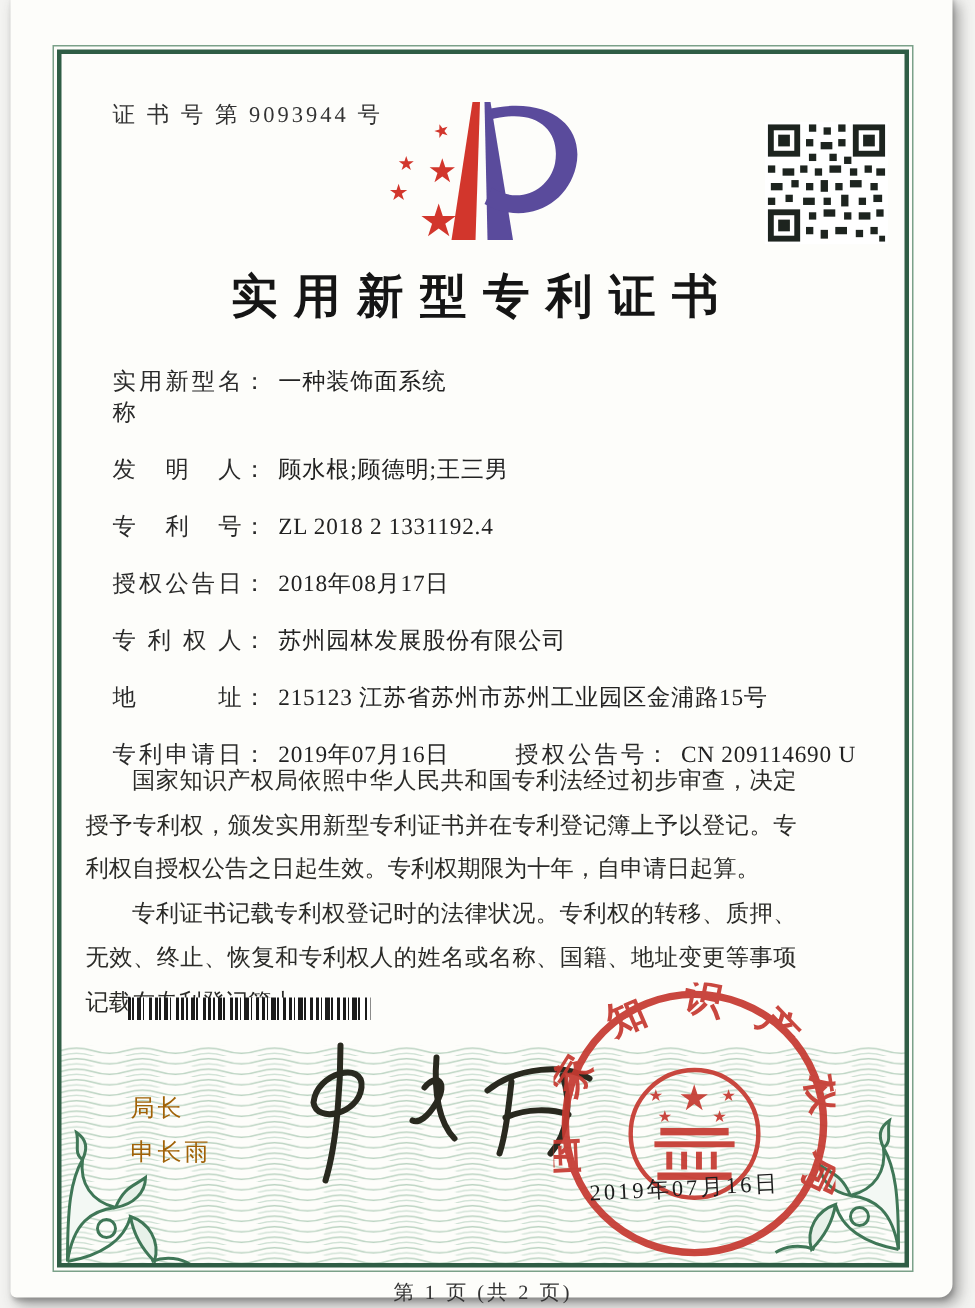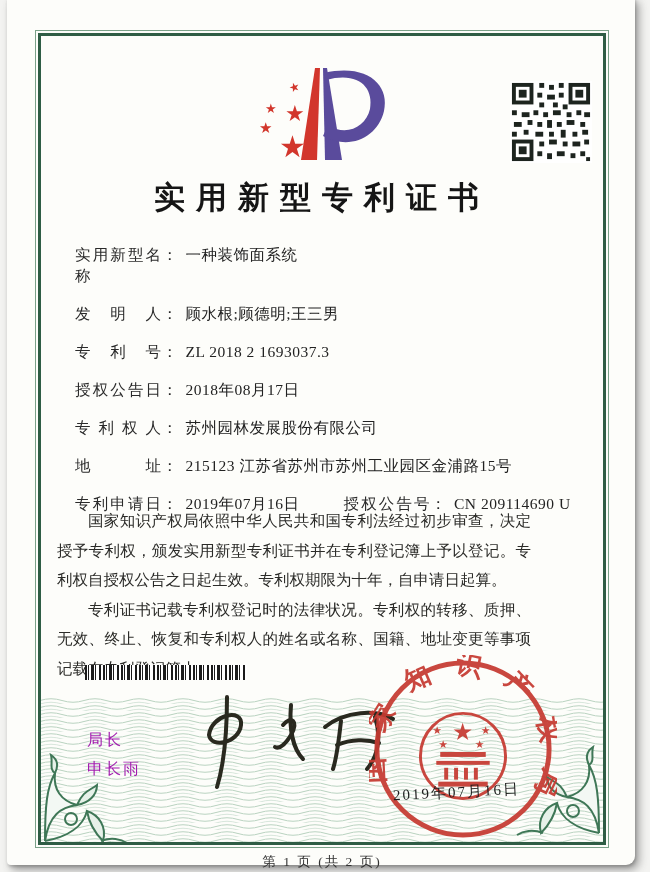--- a/index.html
+++ b/index.html
@@ -51,21 +51,21 @@
     position:absolute; left:78px; top:668px; width:162px; height:15px;
     background:repeating-linear-gradient(90deg,
       #1b1b1b 0 2px,#fff 2px 3px,#1b1b1b 3px 4px,#fff 4px 6px,
       #1b1b1b 6px 9px,#fff 9px 10px,#1b1b1b 10px 11px,#fff 11px 14px,
       #1b1b1b 14px 16px,#fff 16px 18px);
   }
   .band { position:absolute; left:33px; top:700px; width:565px; height:148px; overflow:hidden; }
   .flourish { position:absolute; width:92px; height:92px; }
   .flourish.bl { left:30px; top:756px; }
   .flourish.br { right:28px; top:748px; transform:scale(-1,1); }
-  .director { position:absolute; left:80px; top:728px; font-size:16px; letter-spacing:2px; color:#a21caf; line-height:29px; font-family:Liberation Serif, serif; }
+  .director { position:absolute; left:80px; top:728px; font-size:16px; letter-spacing:2px; color:#a16207; line-height:29px; font-family:Liberation Serif, serif; }
   .signature { position:absolute; left:172px; top:694px; width:230px; height:110px; }
   .seal { position:absolute; left:362px; top:658px; width:188px; height:188px; opacity:.93; }
   .seal-date {
     position:absolute; left:386px; top:786px; font-size:15px; color:#1d1d1d;
     letter-spacing:2px; transform:rotate(-3deg); white-space:nowrap;
   }
   .footer {
     position:absolute; left:30px; top:822px; width:570px; text-align:center;
     font-size:13.5px; color:#333; letter-spacing:2px;margin-top:34px;
   }
@@ -107,20 +107,21 @@
       <path d="M50 58 C62 62 70 74 66 88 C58 80 52 70 50 58 Z" fill="#e7f1e9"></path>
       <circle cx="34" cy="66" r="6"></circle>
       <path d="M64 88 C74 84 84 86 90 90"></path>
     </g>
   </svg>
 
   <div class="frame-outer">
     <div class="frame-inner"></div>
   </div>
 
+  <div class="cert-no">证 书 号 第 9093944 号</div>
 
   <svg class="logo" viewBox="0 0 150 110">
     <polygon points="58,5 63,5 60,97 44,97" fill="#d2362c"></polygon>
     <polygon points="66,5 70,5 85,97 68,97" fill="#5a4b9c"></polygon>
     <path d="M67 10 C110 0 133 22 127 48 C121 74 93 88 66 73 L71 62 C89 74 109 64 113 46 C117 24 101 8 69 17 Z" fill="#5a4b9c"></path>
     <g fill="#d2362c" font-family="'DejaVu Sans',sans-serif">
       <text x="22" y="94" font-size="30">★</text>
       <text x="28" y="58" font-size="22">★</text>
       <text x="8" y="50" font-size="13">★</text>
       <text x="2" y="70" font-size="15">★</text>
@@ -194,21 +195,21 @@
       <span class="f-value">一种装饰面系统</span>
     </div>
     <div class="frow">
       <span class="f-label">发明人</span>
         <span class="f-colon">：</span>
       <span class="f-value">顾水根;顾德明;王三男</span>
     </div>
     <div class="frow">
       <span class="f-label">专利号</span>
         <span class="f-colon">：</span>
-      <span class="f-value">ZL 2018 2 1693037.3</span>
+      <span class="f-value">ZL 2018 2 1331192.4</span>
     </div>
     <div class="frow">
       <span class="f-label">授权公告日</span>
         <span class="f-colon">：</span>
       <span class="f-value">2018年08月17日</span>
     </div>
     <div class="frow">
       <span class="f-label">专利权人</span>
         <span class="f-colon">：</span>
       <span class="f-value">苏州园林发展股份有限公司</span>

